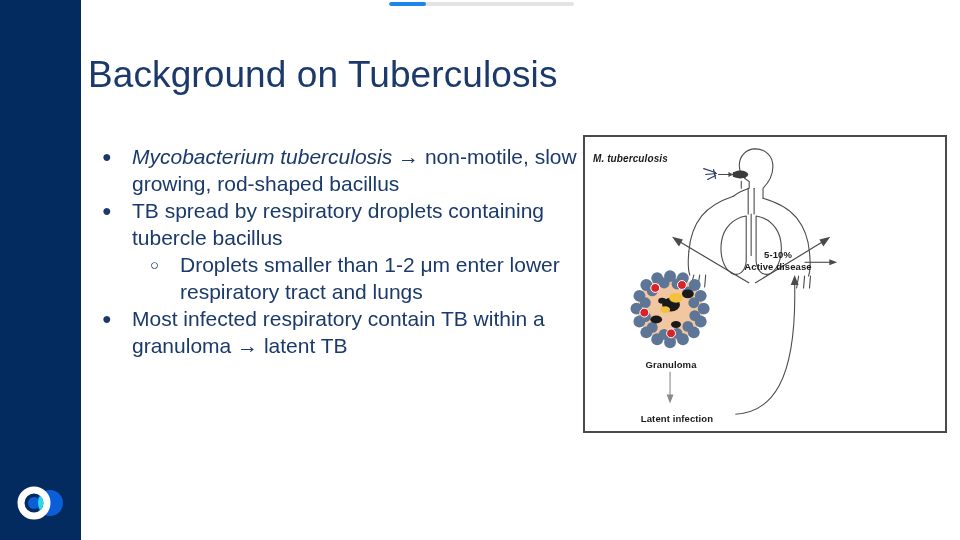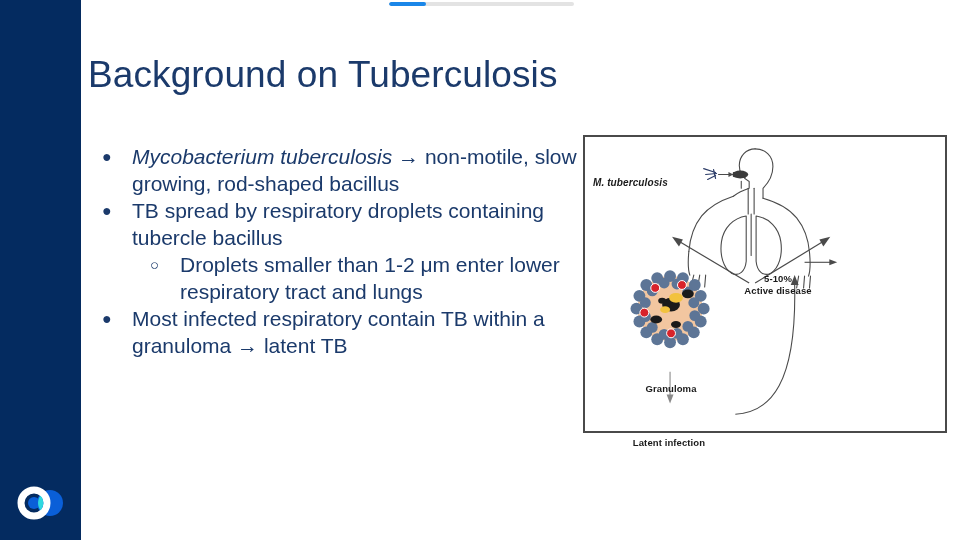--- a/index.html
+++ b/index.html
@@ -50,29 +50,29 @@
   
   #figure-wrap{position:absolute;left:502px;top:135px;width:366px;}
   #figure-box{
     position:relative;width:364px;height:298px;
     border:2px solid #4a4a4a;background:#ffffff;box-sizing:border-box;
   }
   #fig-svg{position:absolute;left:0;top:0;width:100%;height:100%;}
   .dlabel{
     position:absolute;color:#1a1a1a;font-weight:bold;
     font-size:9.5px;line-height:12px;text-align:center;
-    font-family:"Liberation Sans",sans-serif;letter-spacing:.1px;margin-top:24px;
+    font-family:"Liberation Sans",sans-serif;letter-spacing:.1px;
   }
   #lbl-mtb{left:8px;top:16px;font-style:italic;font-size:10px;text-align:left;}
   #lbl-contain{left:38px;top:112px;width:96px;}
   #lbl-active{left:145px;top:112px;width:96px;}
   #lbl-onward{left:258px;top:112px;width:100px;}
   #lbl-granuloma{left:38px;top:222px;width:96px;}
   #lbl-react{left:216px;top:208px;width:136px;}
-  #lbl-latent{left:28px;top:276px;width:112px;}
+  #lbl-latent{left:36px;top:276px;width:112px;}
 
   #fig-caption{
     margin-top:11px;width:364px;text-align:center;
     font-size:11.5px;font-weight:bold;color:#1a1a1a;
   }
 </style>
 </head>
 <body>
 
 <div id="progress-bar" style="background: rgb(227, 227, 227);">

